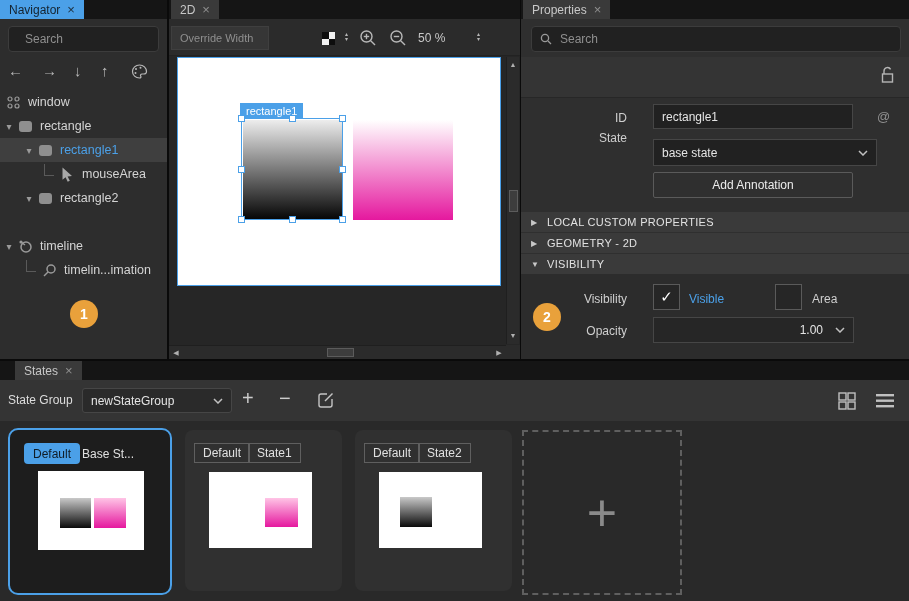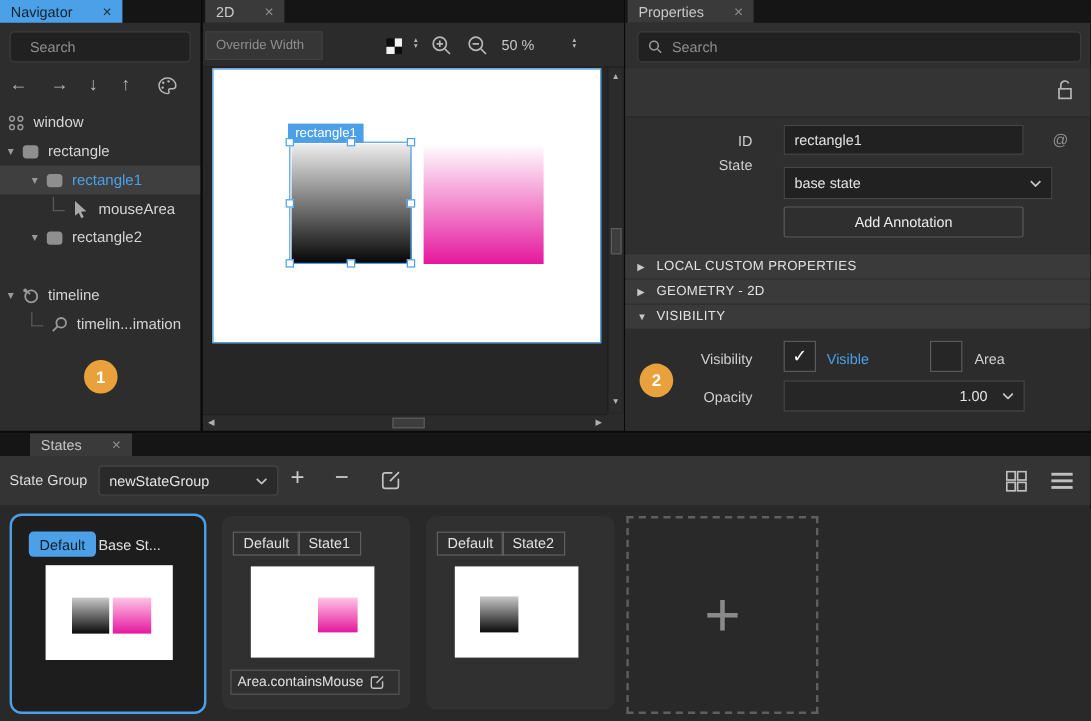--- a/index.html
+++ b/index.html
@@ -8,21 +8,21 @@
     --magenta:#e5189e;
   }
   *{box-sizing:border-box;margin:0;padding:0}
   html,body{background:#000}
   body{font-family:"Liberation Sans",sans-serif;font-size:12px;color:#cccccc;-webkit-font-smoothing:antialiased}
   #app{position:relative;width:909px;height:601px;background:#0a0a0a;overflow:hidden}
   .panel{position:absolute;overflow:hidden}
 
   
   .tabbar{position:absolute;left:0;top:0;right:0;height:19px;background:#151515;display:flex;align-items:stretch}
-  .tab{display:flex;align-items:center;gap:25px;padding:0 9px;font-size:12px;background:#3a3a3a;color:#c8c8c8;white-space:nowrap}
+  .tab{display:flex;align-items:center;gap:7px;padding:0 9px;font-size:12px;background:#3a3a3a;color:#c8c8c8;white-space:nowrap}
   .tab .x{font-size:13px;line-height:1;color:#8f8f8f}
   .tab.focused{background:var(--accent);color:#14222e}
   .tab.focused .x{color:#1c2e3d}
 
   
   .search{position:absolute;height:26px;background:#212121;border:1px solid #3c3c3c;border-radius:4px;display:flex;align-items:center;padding:0 8px;gap:8px}
   .search input{flex:1;background:transparent;border:none;outline:none;color:#fde047;font:12px "Liberation Sans",sans-serif}
   .search input::placeholder{color:#8f8f8f}
   .field{position:absolute;background:#212121;border:1px solid #464646;color:#e4e4e4;display:flex;align-items:center;padding:0 8px}
   .chev{width:10px;height:6px;flex:0 0 auto}
@@ -325,21 +325,21 @@
         <svg class="chev" viewBox="0 0 10 6">
             <polyline points="1,1 5,5 9,1" fill="none" stroke="#c0c0c0" stroke-width="1.5"></polyline>
           </svg>
       </div>
     </div>
     <div class="badge" style="left:12px;top:303px">2</div>
   </div>
 
   <div id="states" class="panel">
     <div class="tabbar">
-      <div class="tab" style="margin-left:25px">
+      <div class="tab" style="margin-left:15px">
         <span>States</span>
         <span class="x">×</span>
       </div>
     </div>
     <div id="st-toolbar">
       <span style="position:absolute;left:8px;top:13px;color:#dddddd">State Group</span>
       <div class="field" style="left:82px;top:8px;width:150px;height:25px;background:#2a2a2a;border-radius:3px;justify-content:space-between">
         <span>newStateGroup</span>
         <svg class="chev" viewBox="0 0 10 6">
             <polyline points="1,1 5,5 9,1" fill="none" stroke="#c0c0c0" stroke-width="1.5"></polyline>
@@ -378,27 +378,20 @@
         <div class="msq" style="left:56px;top:27px;width:32px;height:30px"></div>
       </div>
     </div>
 
     <div class="scard" style="left:185px;top:69px;width:157px;height:161px">
       <div class="sc-box" style="left:9px;top:13px">Default</div>
       <div class="sc-box" style="left:63px;top:13px">State1</div>
       <div class="thumb" style="left:24px;top:42px;width:103px;height:76px">
         <div class="msq" style="left:56px;top:26px;width:33px;height:29px"></div>
       </div>
-      <div class="when" style="left:7px;top:128px;width:141px">
-        <span style="overflow:hidden">Area.containsMouse</span>
-        <svg width="13" height="13" viewBox="0 0 18 18" style="flex:0 0 auto">
-            <path d="M15 8 v6 a2 2 0 0 1-2 2 H4 a2 2 0 0 1-2-2 V5 a2 2 0 0 1 2-2 h6" fill="none" stroke="#c4c4c4" stroke-width="1.6"></path>
-            <line x1="8" y1="10" x2="15.5" y2="2.5" stroke="#c4c4c4" stroke-width="1.6"></line>
-          </svg>
-      </div>
     </div>
 
     <div class="scard" style="left:355px;top:69px;width:157px;height:161px">
       <div class="sc-box" style="left:9px;top:13px">Default</div>
       <div class="sc-box" style="left:63px;top:13px">State2</div>
       <div class="thumb" style="left:24px;top:42px;width:103px;height:76px">
         <div class="gsq" style="left:21px;top:25px;width:32px;height:30px"></div>
       </div>
     </div>
 

